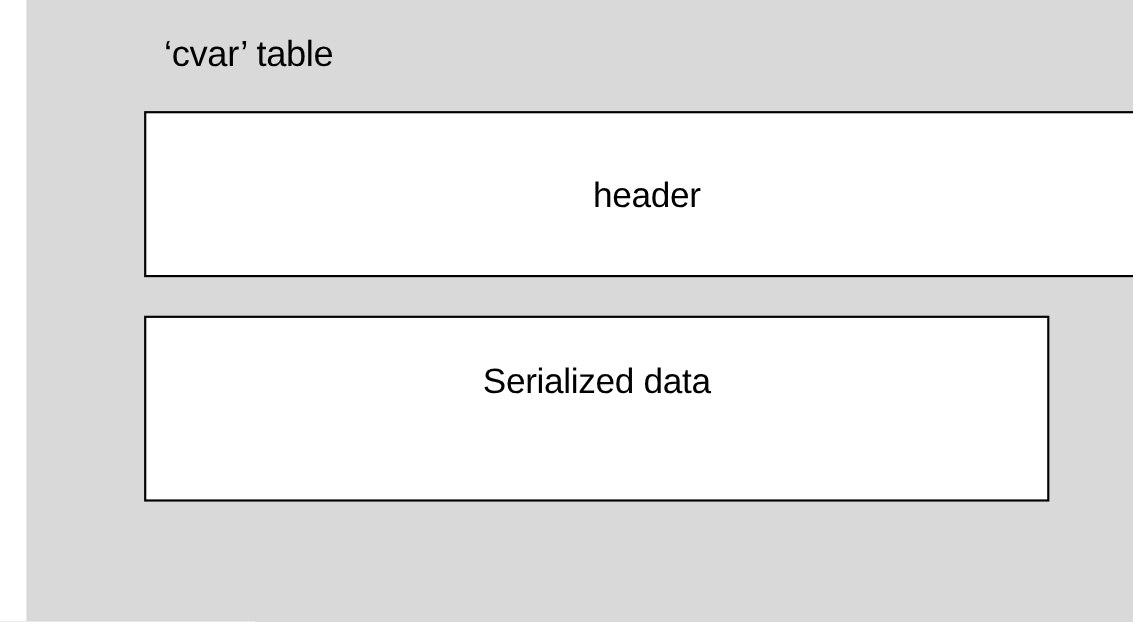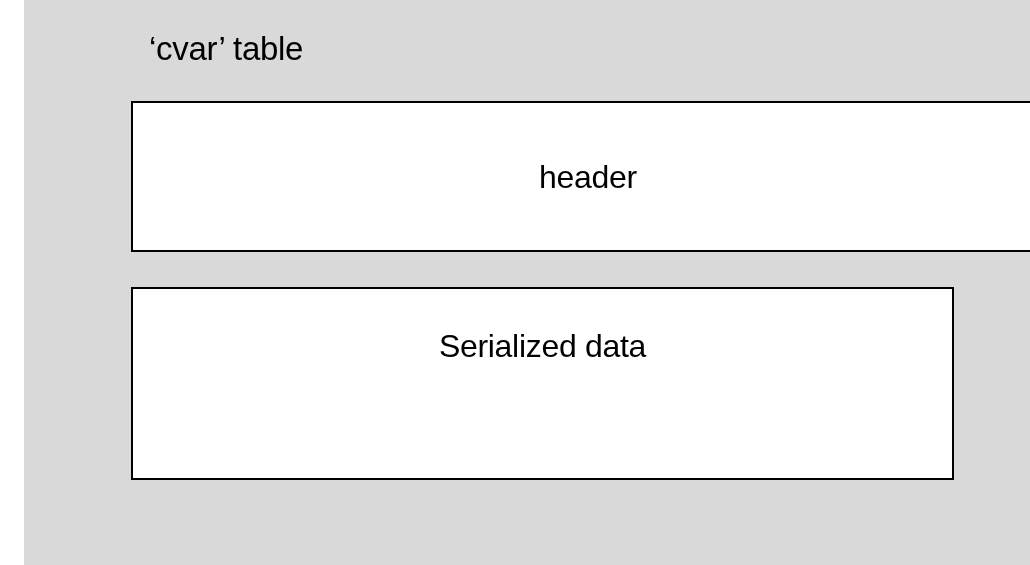--- a/index.html
+++ b/index.html
@@ -44,21 +44,21 @@
     left: 107px;
     top: 101px;
     width: 914px;
     height: 151px;
     justify-content: center;
   }
   .box-serialized {
     left: 107px;
     top: 287px;
     width: 823px;
-    height: 193px;
+    height: 169px;
     justify-content: flex-start;
     padding-top: 28px;
   }
 </style>
 </head>
 <body>
 
 <div class="canvas" style="--bg: #d9d9d9; --boxbg: #ffffff; --border: #000000; --text: #000000;">
 
   <div class="diagram-title">‘cvar’ table</div>

